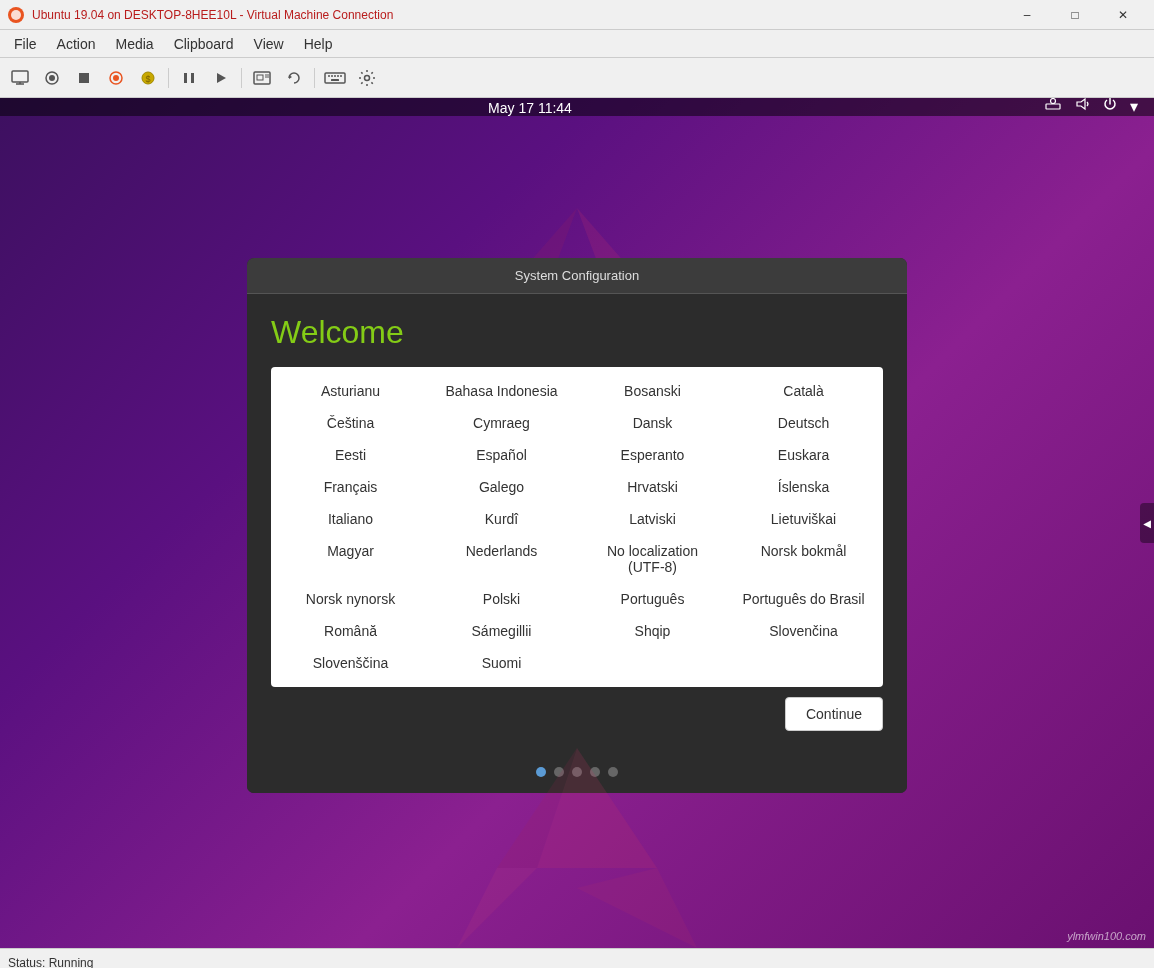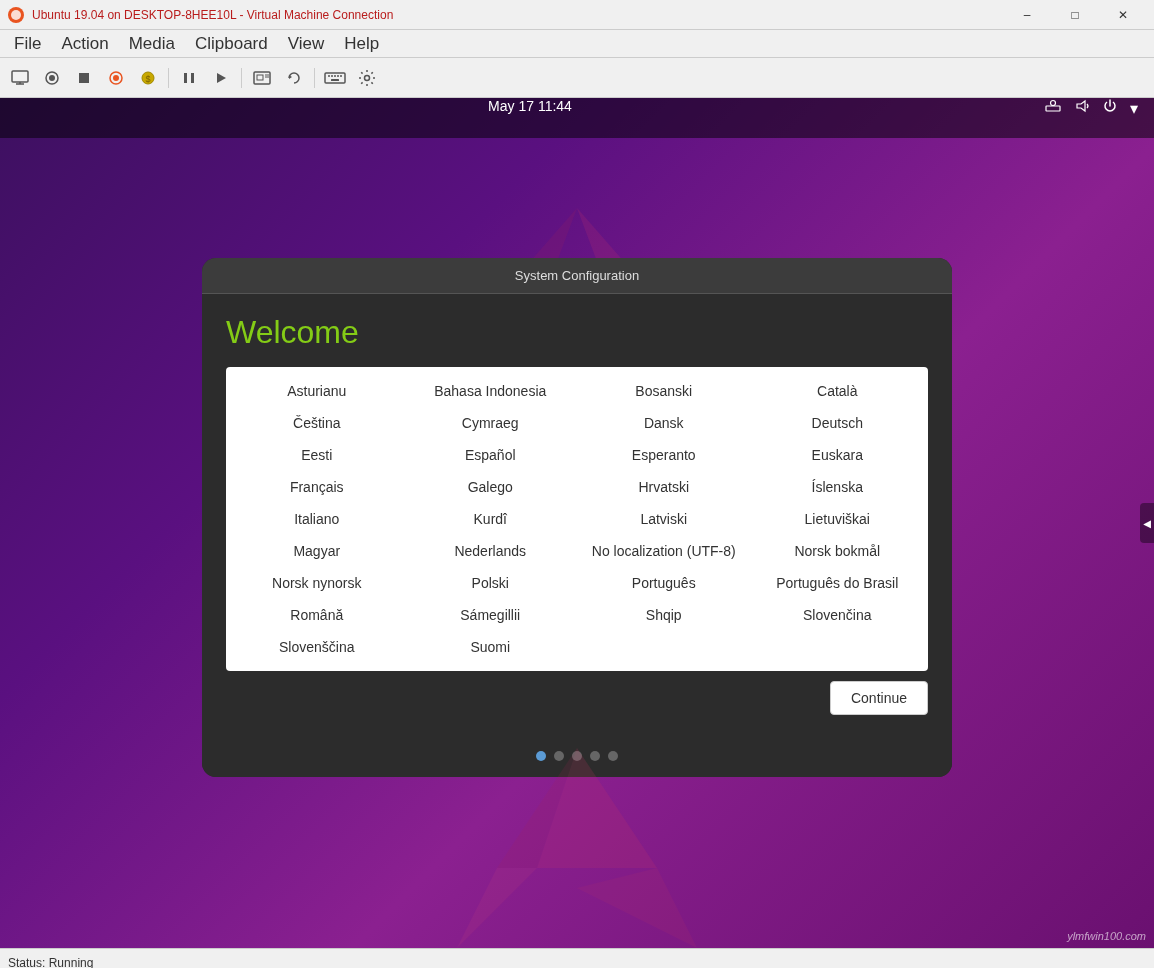--- a/index.html
+++ b/index.html
@@ -56,21 +56,21 @@
     .menu-bar {
       height: 28px;
       background: #f0f0f0;
       display: flex;
       align-items: center;
       padding: 0 4px;
       border-bottom: 1px solid #ccc;
     }
     .menu-item {
       padding: 4px 10px;
-      font-size: 17px;
+      font-size: 14px;
       color: #333;
       cursor: pointer;
       border-radius: 2px;
     }
 
     
     .toolbar {
       height: 40px;
       background: #f0f0f0;
       display: flex;
@@ -102,24 +102,24 @@
     .vm-area {
       width: 1154px;
       height: 850px;
       background: linear-gradient(135deg, #3d1060 0%, #5a1080 30%, #8b2090 60%, #6a1070 100%);
       position: relative;
       overflow: hidden;
     }
 
     
     .vm-topbar {
-      height: 40px;
+      height: 18px;
       background: rgba(0,0,0,0.5);
       display: flex;
-      align-items: flex-start;
+      align-items: flex-end;
       justify-content: space-between;
       padding: 0 16px;
     }
     .vm-topbar-center {
       font-size: 14px;
       color: white;
     }
     .vm-topbar-right {
       display: flex;
       gap: 12px;
@@ -130,23 +130,23 @@
       font-size: 16px;
       cursor: pointer;
     }
 
     
     .dialog-overlay {
       position: absolute;
       top: 160px;
       left: 50%;
       transform: translateX(-50%);
-      width: 750px;
+      width: 660px;
       background: #2c2c2c;
-      border-radius: 14px;
+      border-radius: 7px;
       overflow: hidden;
     }
     .dialog-titlebar {
       background: #3c3c3c;
       padding: 10px 16px;
       text-align: center;
       font-size: 13px;
       color: #ddd;
       border-bottom: 1px solid #555;
     }

